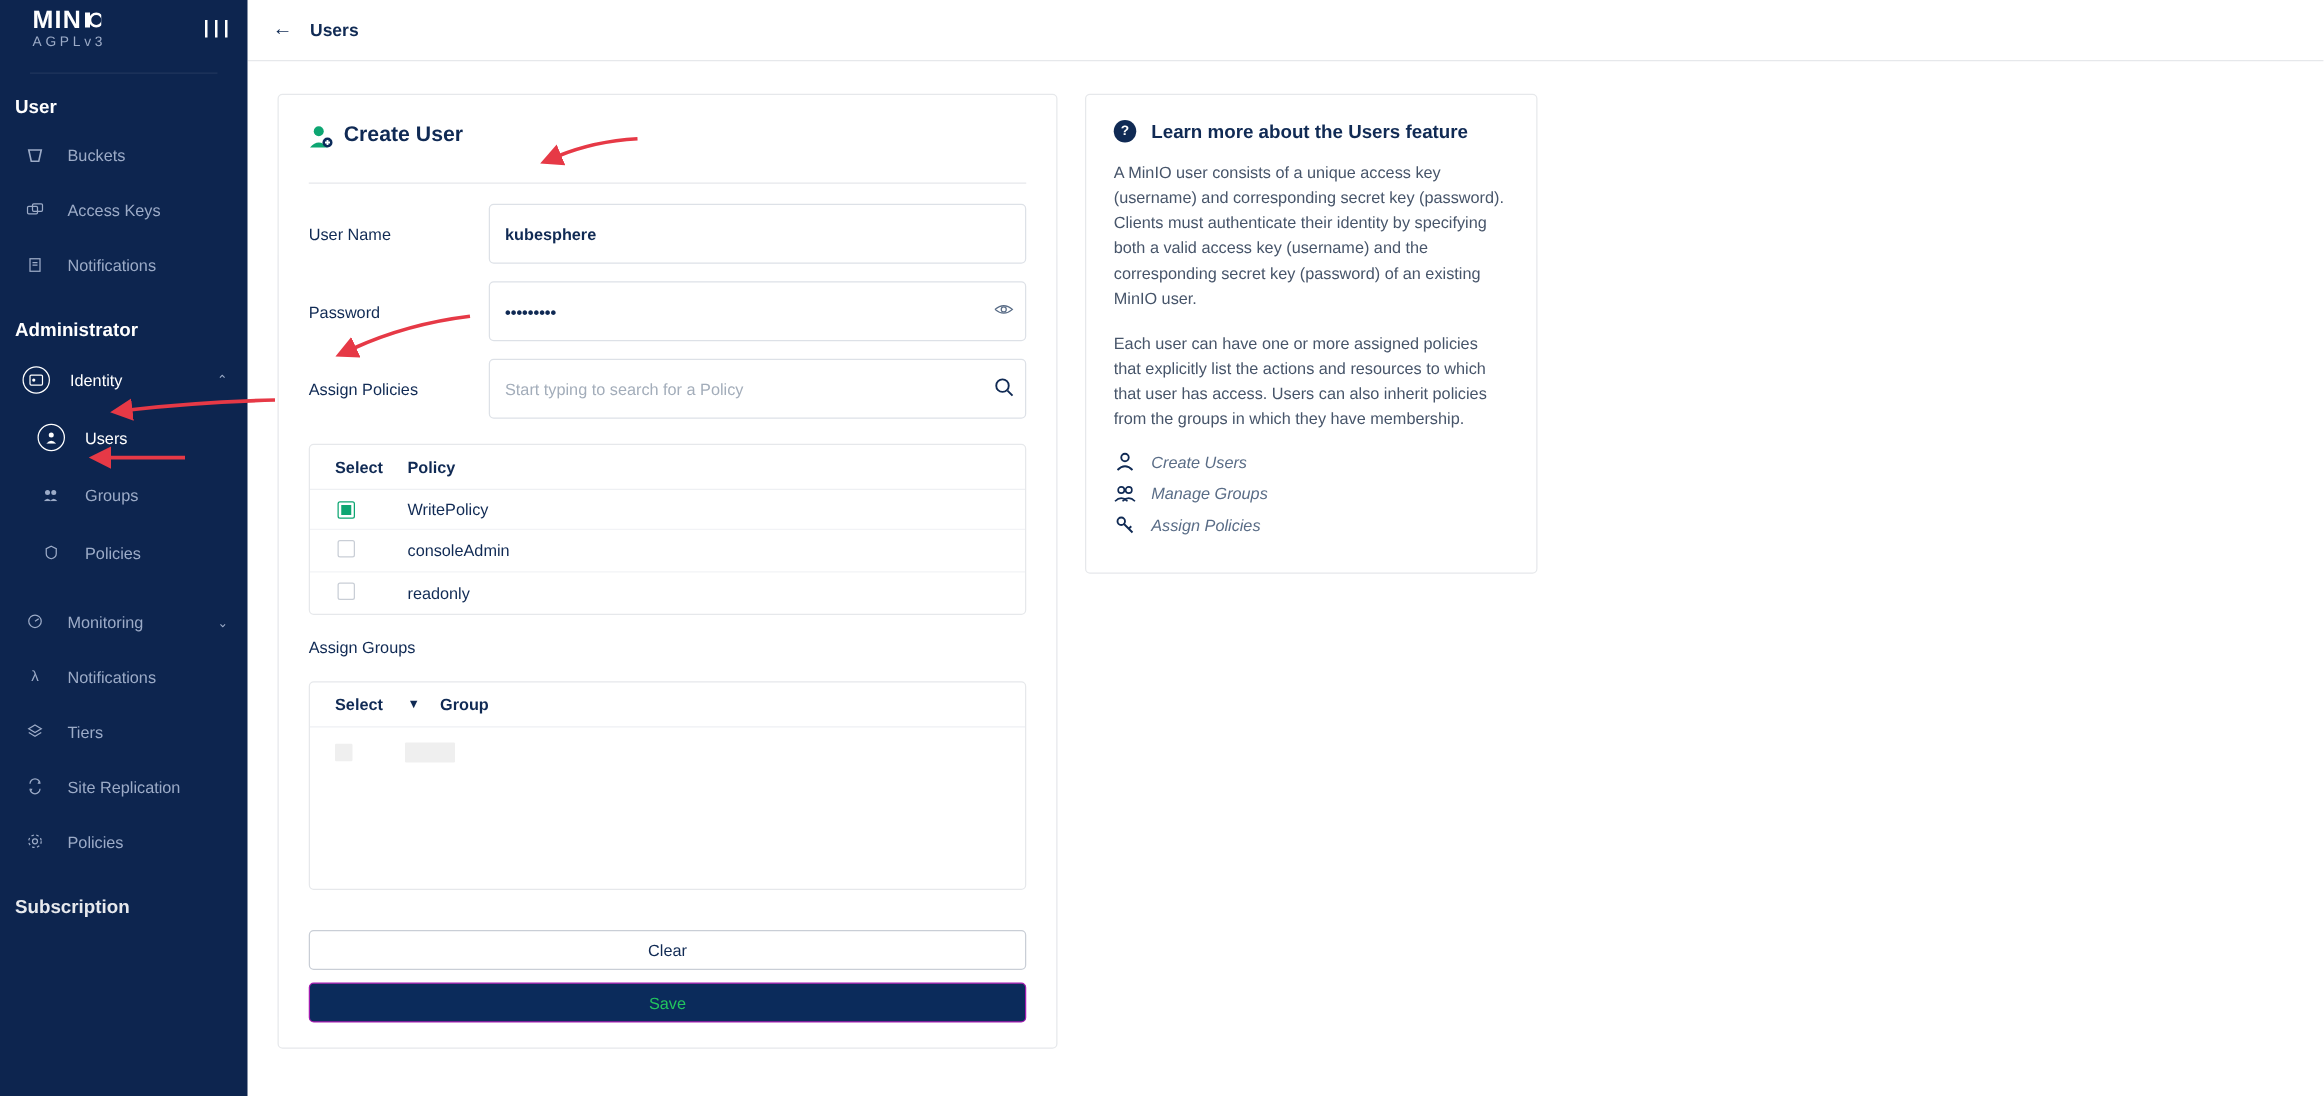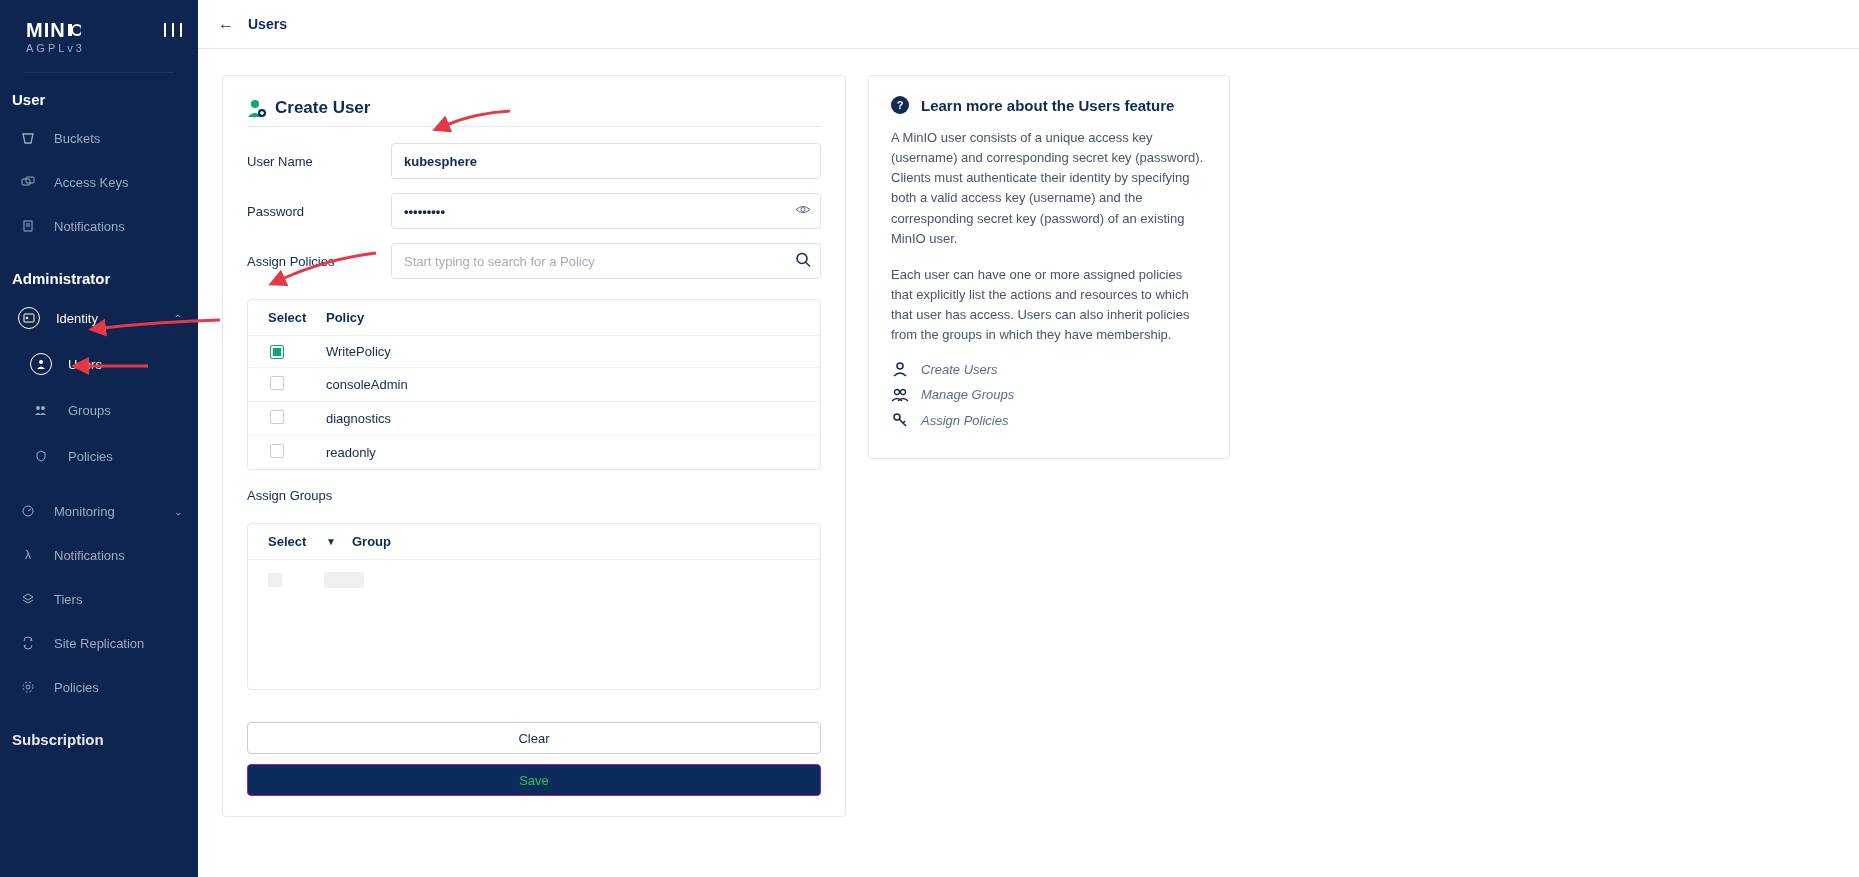--- a/index.html
+++ b/index.html
@@ -5,21 +5,21 @@
   * { box-sizing: border-box; margin: 0; padding: 0; }
   body { font-family: "Segoe UI", Arial, sans-serif; font-size: 14px; color: #172B4D; background: #fff; overflow: hidden; }
   .app { display: flex; width: 100vw; height: 100vh; }
 
   
   .sidebar { width: 198px; background: #0D254F; color: #fff; display: flex; flex-direction: column; padding-top: 6px; position: relative; }
   .sidebar-scroll { overflow-y: auto; flex: 1; }
   .sidebar-scroll::-webkit-scrollbar { width: 6px; }
   .sidebar-scroll::-webkit-scrollbar-thumb { background: rgba(255,255,255,0.2); border-radius: 3px; }
   .logo-row { display: flex; align-items: center; justify-content: space-between; padding: 0 16px 4px 26px; }
-  .logo-text { font-weight: 700; letter-spacing: 1px; font-size: 20px; line-height: 1; display: flex; align-items: center; gap:1px;margin-top:14px;}
+  .logo-text { font-weight: 700; letter-spacing: 1px; font-size: 20px; line-height: 1; display: flex; align-items: center; gap:1px;}
   .logo-sub { text-align: center; font-size: 11px; letter-spacing: 3px; color: #9CABC7; margin-top: 2px; padding-right:20px;}
   .hamburger { width: 18px; height: 14px; display: flex; flex-direction: row; justify-content: space-between; }
   .hamburger span { display: block; height: 14px; width: 2px; background: #fff; }
   .divider { height: 1px; background: rgba(255,255,255,0.08); margin: 14px 24px 10px 24px; }
 
   .section-title { font-size: 15px; font-weight: 600; color: #fff; padding: 8px 12px 8px 12px; }
 
   .nav-item { display: flex; align-items: center; gap: 16px; padding: 12px 14px 12px 18px; color: #9CABC7; font-size: 13px; cursor: pointer; position: relative; }
   .nav-item .circ { width: 20px; height: 20px; display: flex; align-items: center; justify-content: center; }
   .nav-item.active { color: #fff; }
@@ -34,28 +34,28 @@
   .main { flex: 1; display: flex; flex-direction: column; background: #fff; overflow: hidden; }
   .topbar { height: 49px; border-bottom: 1px solid #E6E8EB; display: flex; align-items: center; padding: 0 20px; gap: 14px; }
   .topbar .back { font-size: 16px; color: #102A54; cursor: pointer; }
   .topbar .crumb { font-weight: 600; color: #102A54; font-size: 14px; }
 
   .content { flex: 1; padding: 26px 24px; display: flex; gap: 22px; overflow: auto; align-items:flex-start;}
   .card { border: 1px solid #E6E8EB; border-radius: 4px; background: #fff; }
   .form-card { width: 624px; padding: 22px 24px 20px 24px; display: flex; flex-direction: column; }
   .info-card { width: 362px; padding: 20px 22px; font-size: 13px; color: #5A6D87; }
 
-  .card-title-row { display: flex; gap: 10px; border-bottom: 1px solid #E6E8EB; padding-bottom: 8px; margin-bottom: 16px; }
+  .card-title-row { display: flex; align-items: center; gap: 10px; border-bottom: 1px solid #E6E8EB; padding-bottom: 28px; margin-bottom: 16px; }
   .card-title { font-weight: 700; font-size: 17px; color: #102A54; }
   .user-icon { width: 18px; height: 18px; color: #0DA672; }
 
   .form-row { display: flex; align-items: center; margin-bottom: 14px; }
   .form-label { width: 144px; font-size: 13px; color: #102A54; }
   .field { flex: 1; position: relative; }
-  .field input { width: 100%; height: 36px; border: 1px solid #DDE1E7; border-radius: 4px; padding: 0 12px; font-size: 13px; font-weight: 600; color: #102A54; outline: none; }
+  .field input { width: 100%; height: 48px; border: 1px solid #DDE1E7; border-radius: 4px; padding: 0 12px; font-size: 13px; font-weight: 600; color: #102A54; outline: none; }
   .field input::placeholder { color: #A3ADBA; font-weight: 400; }
   .field .eye, .field .search { position: absolute; right: 10px; top: 50%; transform: translateY(-50%); color: #5A6D87; font-size: 14px; }
 
   .table-box { border: 1px solid #E6E8EB; border-radius: 4px; margin-top: 6px; margin-bottom: 18px; }
   .table-head { display: flex; padding: 10px 20px; font-size: 13px; font-weight: 600; color: #102A54; gap: 14px; align-items:center;}
   .col-select { width: 44px; }
   .col-group-caret{ width:12px; font-size:10px; color:#102A54;}
   .table-body { max-height: 136px; overflow-y: scroll; border-top: 1px solid #EEF0F3; }
   .table-body::-webkit-scrollbar{ width:14px; }
   .table-body::-webkit-scrollbar-thumb{ background:#C9CED6; }
@@ -315,24 +315,20 @@
                     <span class="inner"></span>
                   </span></span>
               <span>WritePolicy</span>
             </div>
             <div class="trow">
               <span class="col-select"><span class="chk"></span></span>
               <span>consoleAdmin</span>
             </div>
             <div class="trow">
               <span class="col-select"><span class="chk"></span></span>
-              <span>diagnostics</span>
-            </div>
-            <div class="trow">
-              <span class="col-select"><span class="chk"></span></span>
               <span>readonly</span>
             </div>
           </div>
         </div>
 
         <div class="form-row">
           <div class="form-label">Assign Groups</div>
         </div>
 
         <div class="table-box">

